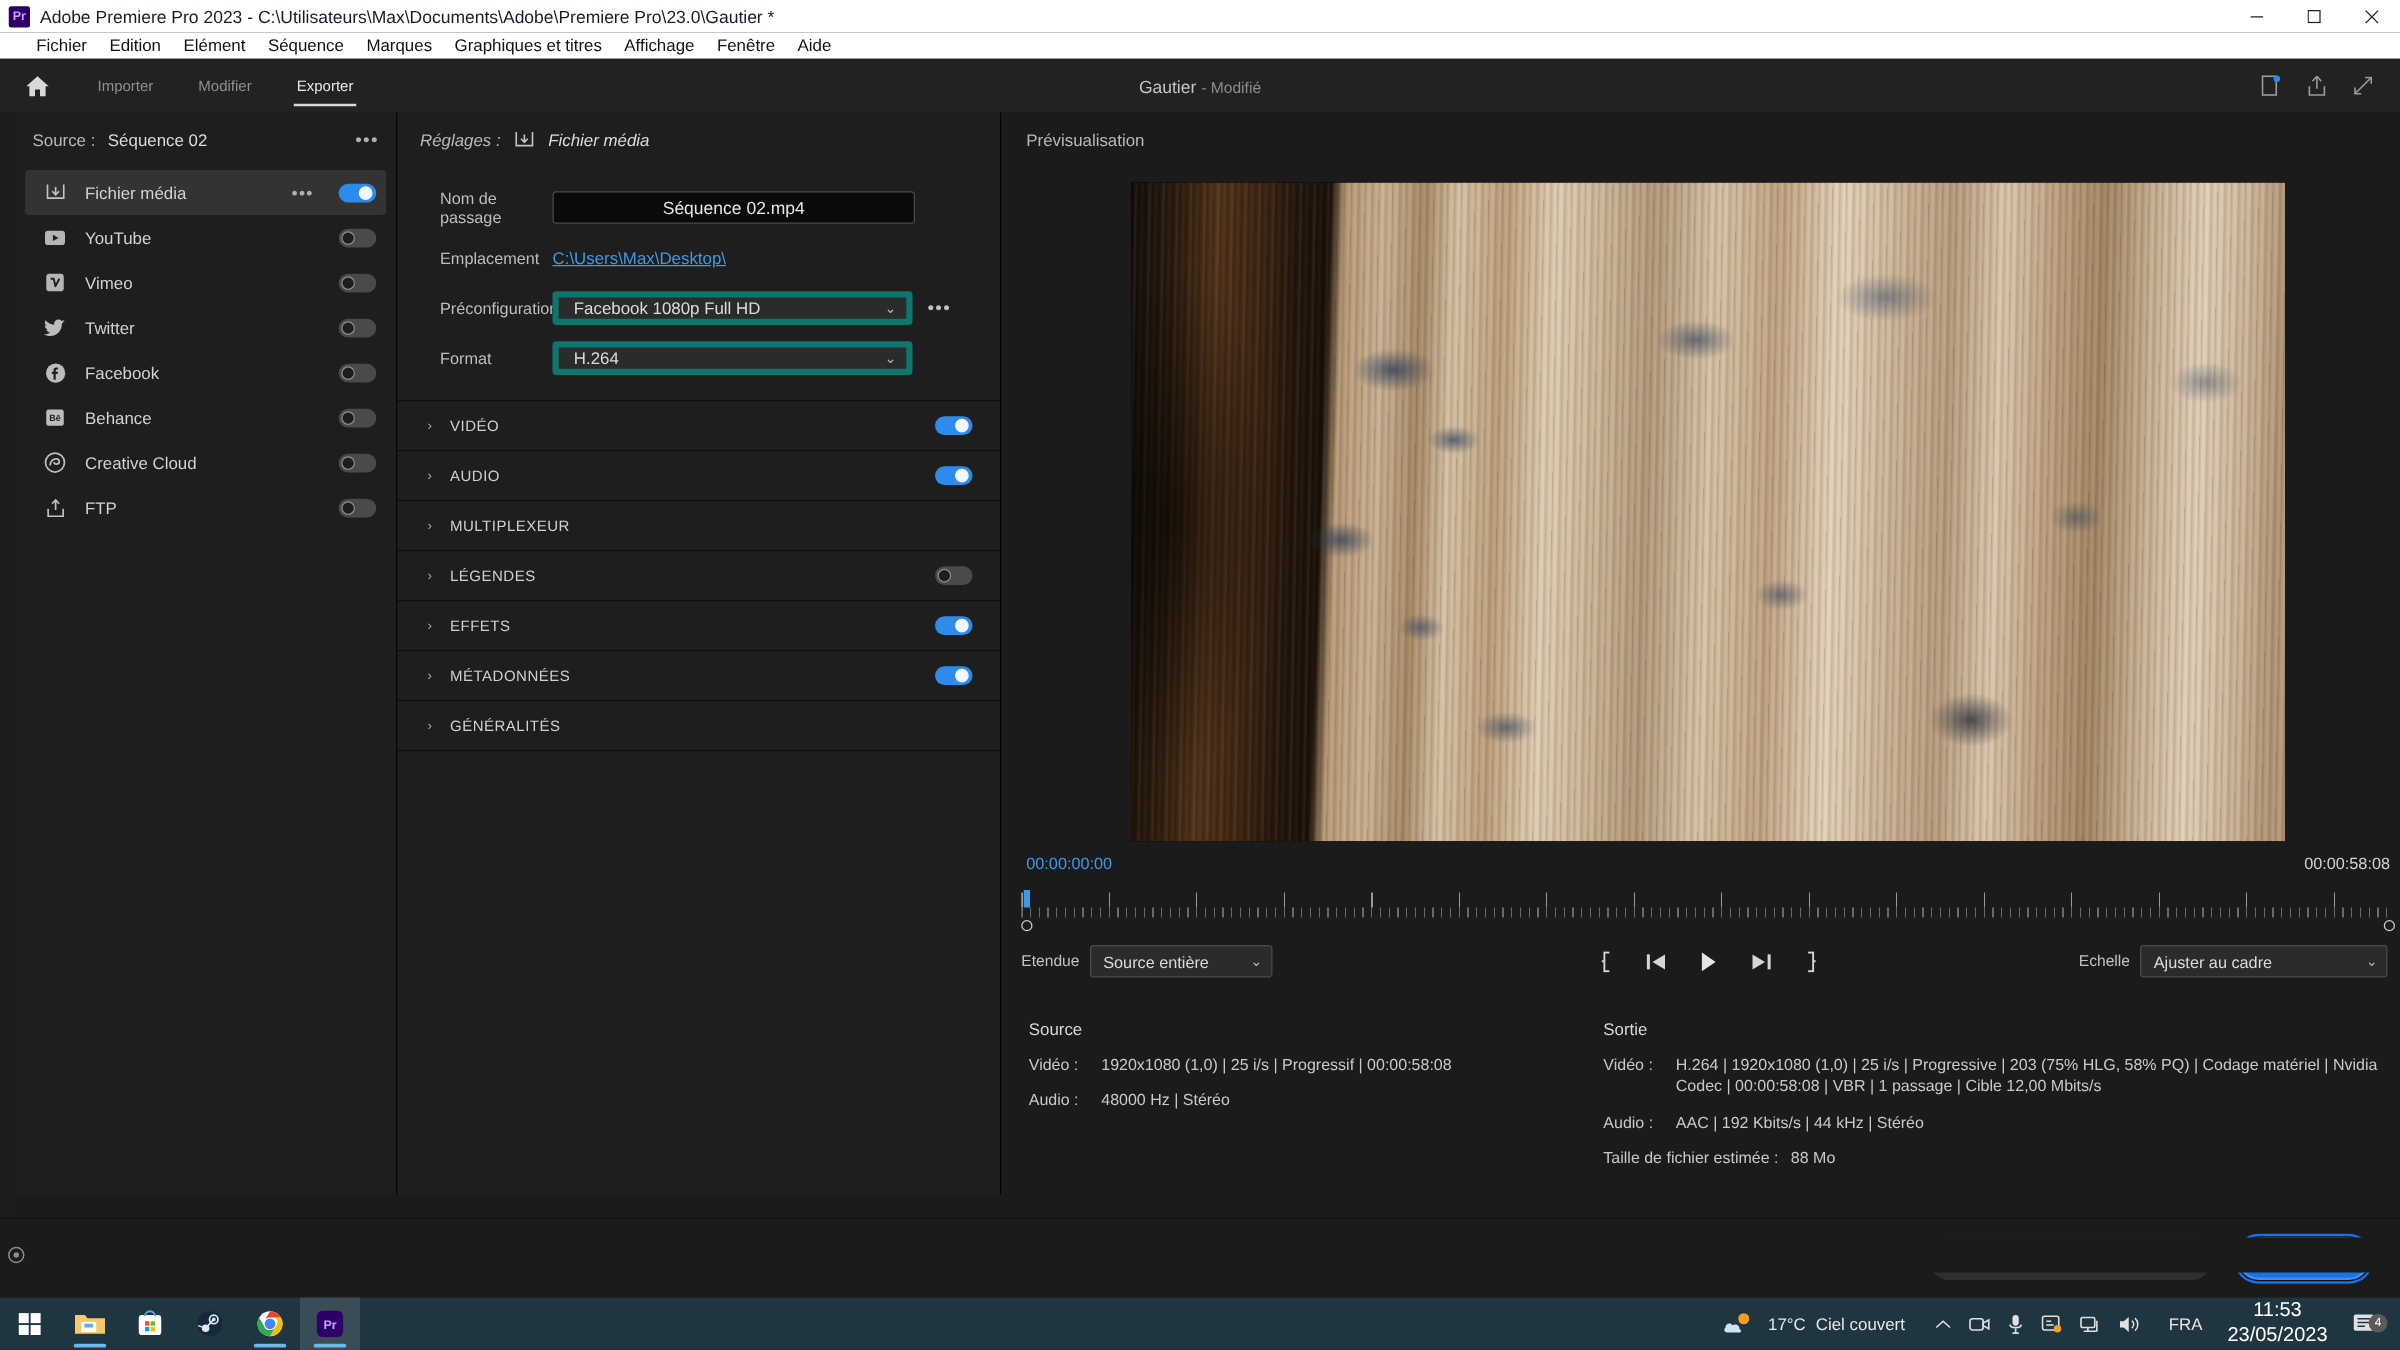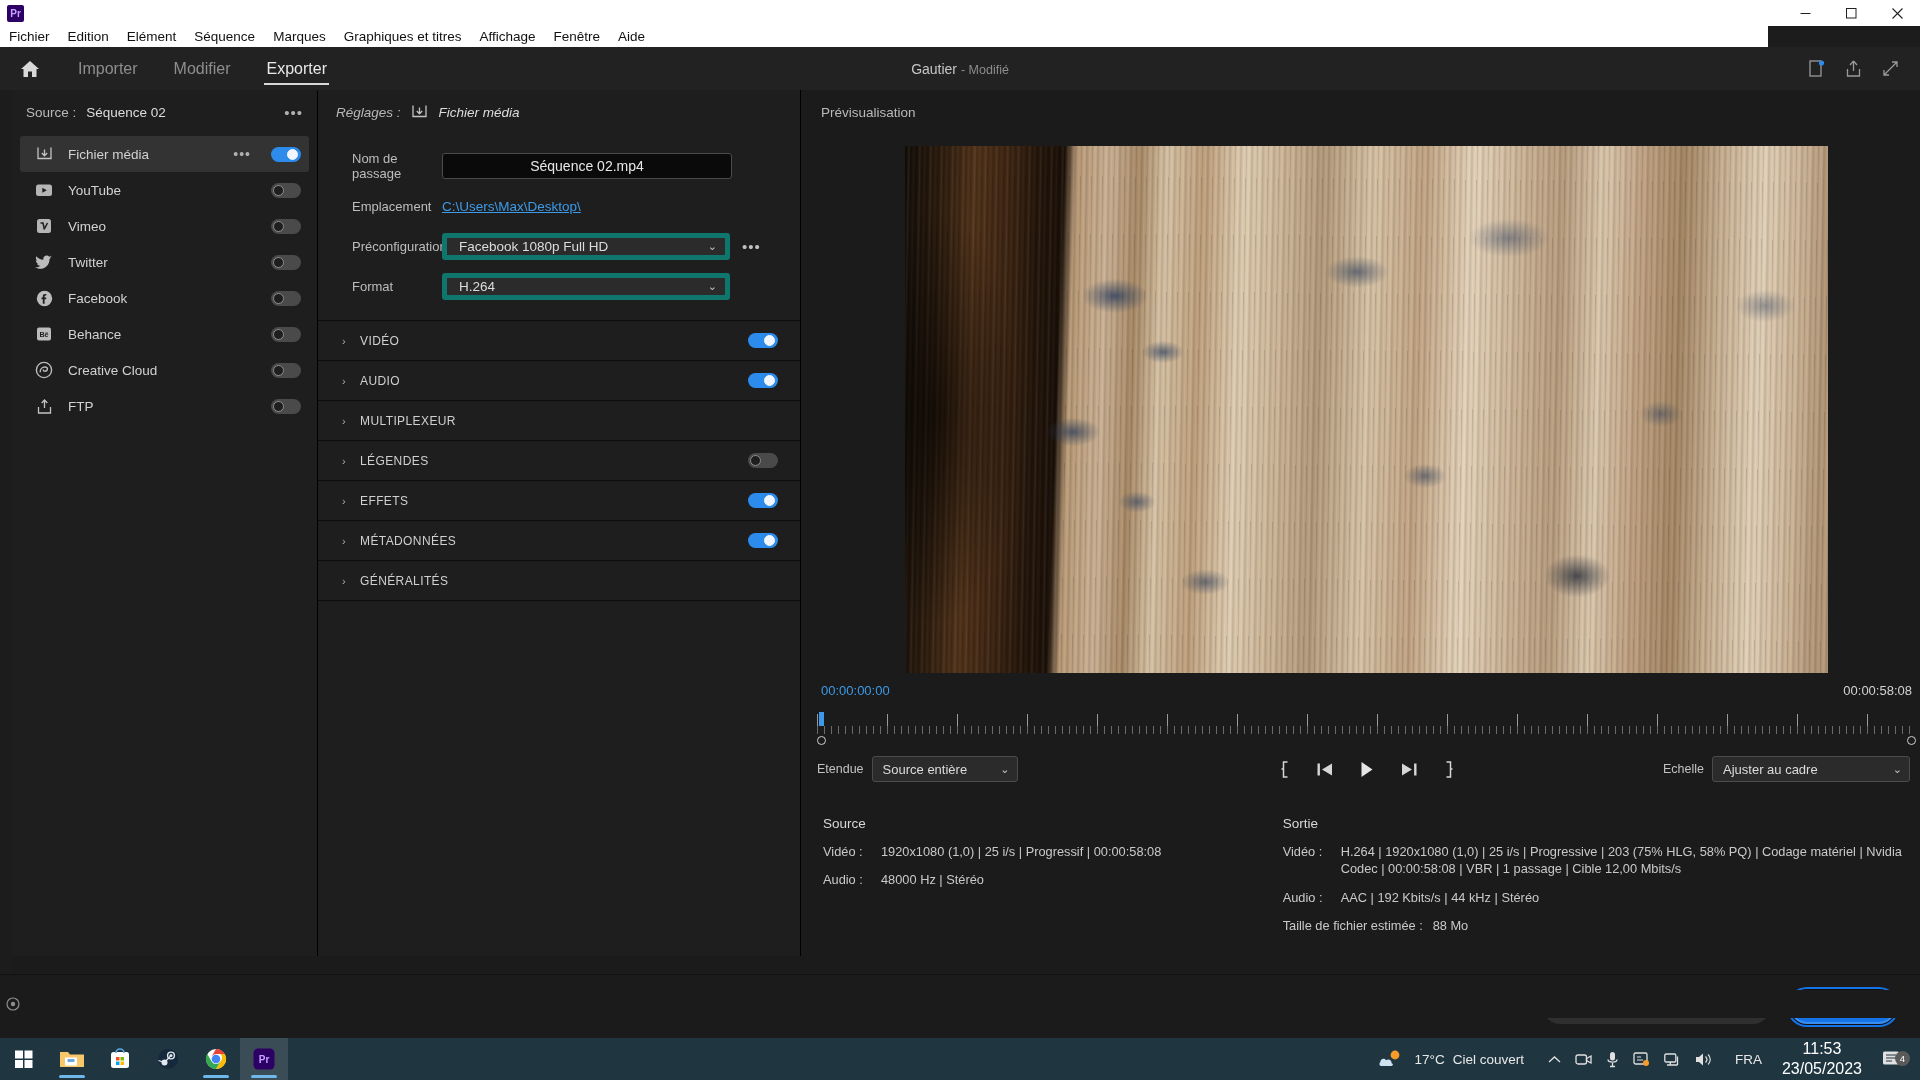--- a/index.html
+++ b/index.html
@@ -29,37 +29,37 @@
     font-family: "Liberation Sans", sans-serif;
   }
   .win-controls { margin-left: auto; display: flex; height: 26px; }
   .win-btn {
     width: 46px; height: 26px; display: flex; align-items: center; justify-content: center;
     color: #222; font-size: 12px;
   }
 
   
   .menubar {
-    position: absolute; top: 26px; left: 0; width: 1768px; height: 21px;
-    background: #ffffff; display: flex; align-items: center; padding-left: 0;
+    position: absolute; top: 26px; left: 0; width: 1920px; height: 21px;
+    background: #ffffff; display: flex; align-items: center; padding-left: 20px;
   }
   .menubar .mi {
     font-size: 13.5px; color: #111; padding: 0 9px; line-height: 21px;
     white-space: nowrap;
   }
 
   
   .pr-header {
     position: absolute; top: 47px; left: 0; width: 1920px; height: 43px;
     background: #222222; display: flex; align-items: center;
   }
   .home-icon { width: 60px; display: flex; justify-content: center; align-items: center; }
   .tabs { display: flex; align-items: center; height: 43px; }
   .tab {
-    font-size: 16px; color: #8e8e8e; padding: 0 18px; height: 43px;
+    font-size: 12px; color: #8e8e8e; padding: 0 18px; height: 43px;
     display: flex; align-items: center; position: relative; white-space: nowrap; text-align: center;
   }
   .tab.active { color: #e8e8e8; }
   .tab.active::after {
     content: ""; position: absolute; left: 16px; right: 16px; bottom: 5px;
     height: 2px; background: #d8d8d8;
   }
   .proj-title {
     position: absolute; left: 0; right: 0; text-align: center;
     font-size: 14px; color: #c6c6c6; pointer-events: none;
@@ -315,20 +315,21 @@
   }
   svg { display: block; }
 </style>
 </head>
 <body>
 
 <div class="app">
 
   <div class="titlebar">
     <div class="pr-badge">Pr</div>
+    <div class="title-text">Adobe Premiere Pro 2023 - C:\Utilisateurs\Max\Documents\Adobe\Premiere Pro\23.0\Gautier *</div>
     <div class="win-controls">
       <div class="win-btn">
         <svg width="11" height="11" viewBox="0 0 11 11">
             <rect x="0.5" y="5" width="10" height="1" fill="#222"></rect>
           </svg>
       </div>
       <div class="win-btn">
         <svg width="11" height="11" viewBox="0 0 11 11">
             <rect x="0.5" y="0.5" width="9.5" height="9.5" fill="none" stroke="#222" stroke-width="1"></rect>
           </svg>

